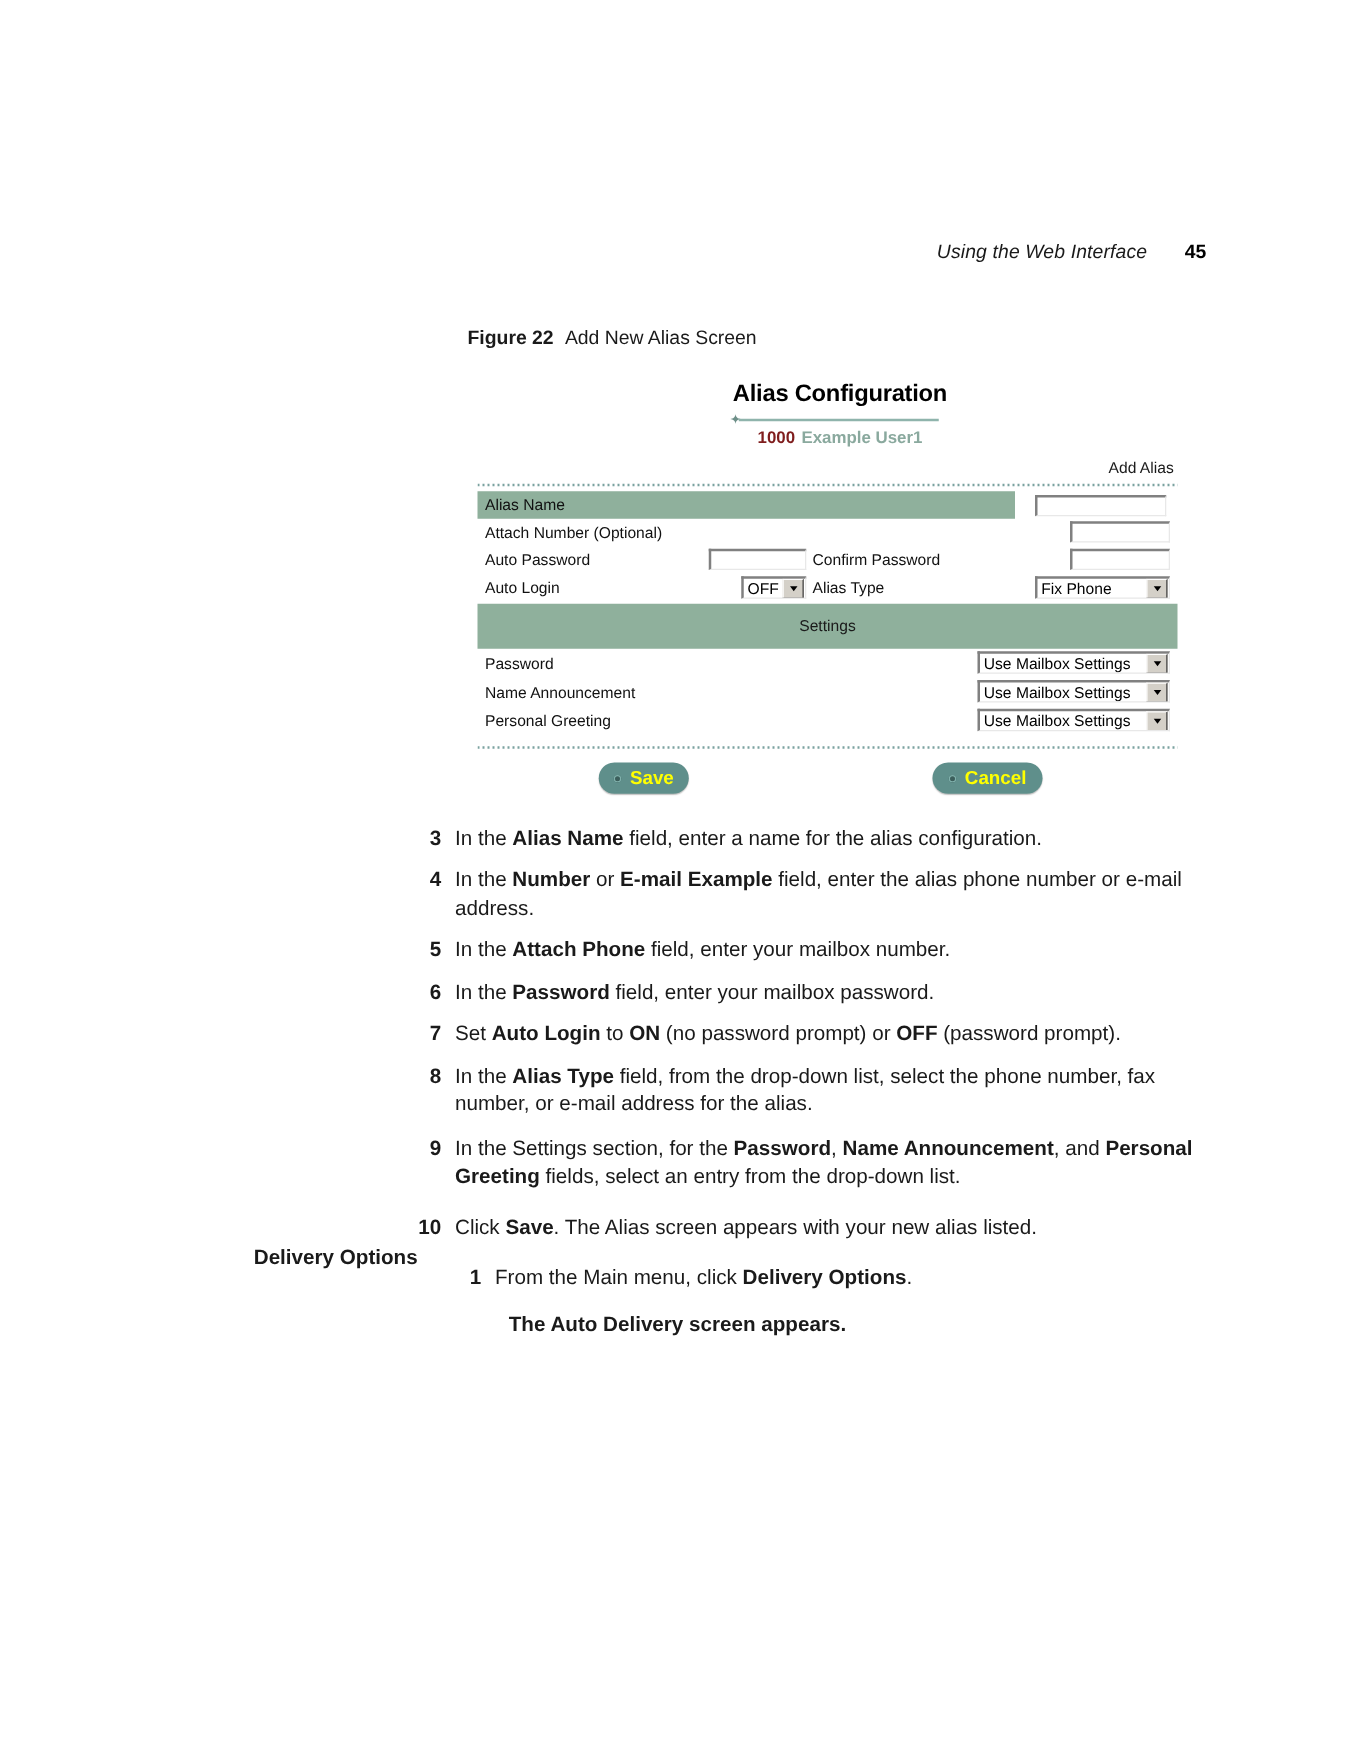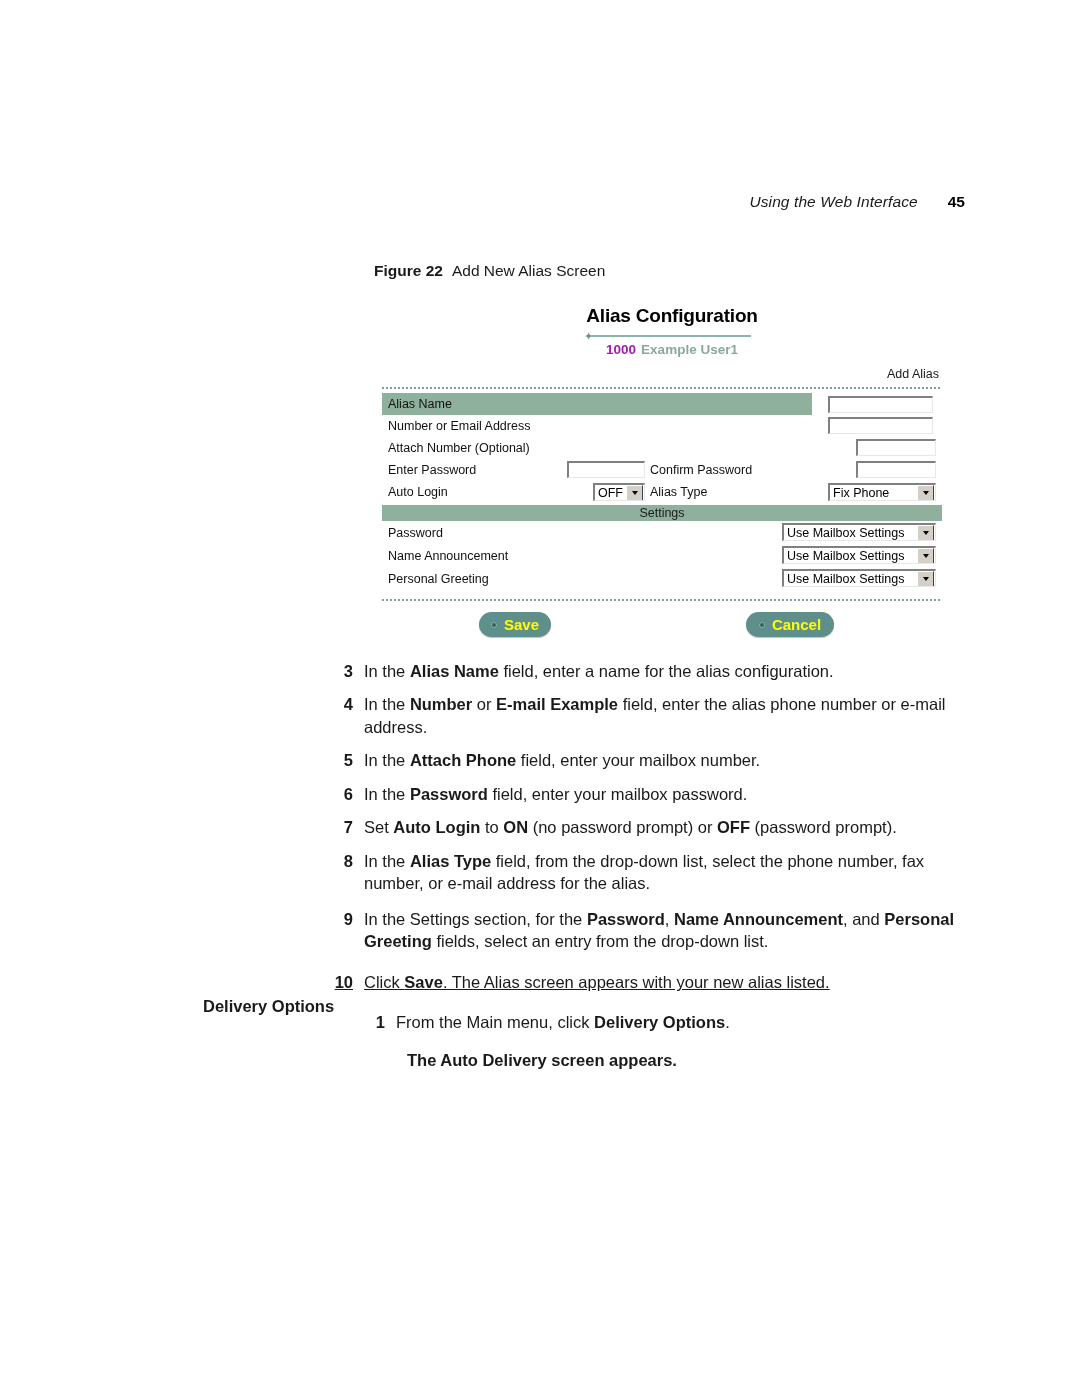--- a/index.html
+++ b/index.html
@@ -97,21 +97,21 @@
   }
   .ss-user {
     text-align: center;
     margin-top: 1px;
     font-size: 13.5px;
     padding-left: 20px;
     white-space: nowrap;
   }
   .ss-user .uid {
     font-weight: bold;
-    color: #a21caf;
+    color: #7f1d1d;
   }
   .ss-user .uname {
     font-weight: bold;
     color: #8aa99e;
     margin-left: 5px;
   }
   .ss-addalias {
     text-align: right;
     font-size: 12.5px;
     color: #1a1a1a;
@@ -143,21 +143,21 @@
   }
   .band-row {
     background: #8fb09c;
     width: 430px;
     height: 22px;
     display: flex;
     align-items: center;
   }
   .settings-bar {
     background: #8fb09c;
-    height: 16px;
+    height: 36px;
     width: 100%;
     display: flex;
     align-items: center;
     justify-content: center;
     font-size: 12.5px;
     color: #1a1a1a;
     margin-top: 2px;
   }
 
   
@@ -329,32 +329,28 @@
 
   <div class="form-area">
 
     <div class="frow">
       <div class="band-row">
         <span class="label">Alias Name</span>
       </div>
       <span class="tbox" style="left:446px; top:3px; width:105px;"></span>
     </div>
 
-    <div class="frow">
-      <span class="label">Number or Email Address</span>
-      <span class="tbox" style="left:446px; top:2px; width:105px;"></span>
-    </div>
 
     <div class="frow">
       <span class="label">Attach Number (Optional)</span>
       <span class="tbox" style="left:474px; top:2px; width:80px;"></span>
     </div>
 
     <div class="frow">
-      <span class="label">Enter Password</span>
+      <span class="label">Auto Password</span>
       <span class="tbox" style="left:185px; top:2px; width:78px;"></span>
       <span class="label" style="position:absolute; left:268px; top:4px; padding-left:0;">Confirm Password</span>
       <span class="tbox" style="left:474px; top:2px; width:80px;"></span>
     </div>
 
     <div class="frow">
       <span class="label">Auto Login</span>
       <span class="sel" style="left:211px; top:2px; width:52px;">
         <span class="seltext">OFF</span>
         <span class="arrow">
@@ -440,21 +436,21 @@
     <span class="txt">Set <b>Auto Login</b> to <b>ON</b> (no password prompt) or <b>OFF</b> (password prompt).</span>
   </div>
   <div class="step">
     <span class="num">8</span>
     <span class="txt">In the <b>Alias Type</b> field, from the drop-down list, select the phone number, fax number, or e-mail address for the alias.</span>
   </div>
   <div class="step" style="margin-top:13px;">
     <span class="num">9</span>
     <span class="txt">In the Settings section, for the <b>Password</b>, <b>Name Announcement</b>, and <b>Personal Greeting</b> fields, select an entry from the drop-down list.</span>
   </div>
-  <div class="step" style="margin-top:19px;text-decoration:underline;">
+  <div class="step" style="margin-top:19px;">
     <span class="num">10</span>
     <span class="txt">Click <b>Save</b>. The Alias screen appears with your new alias listed.</span>
   </div>
 </div>
 
 <div class="delivery">
   <div class="delivery-head">Delivery Options</div>
   <div class="delivery-body">
     <div class="dstep" style="margin-top:16px;">
       <span class="num">1</span>

